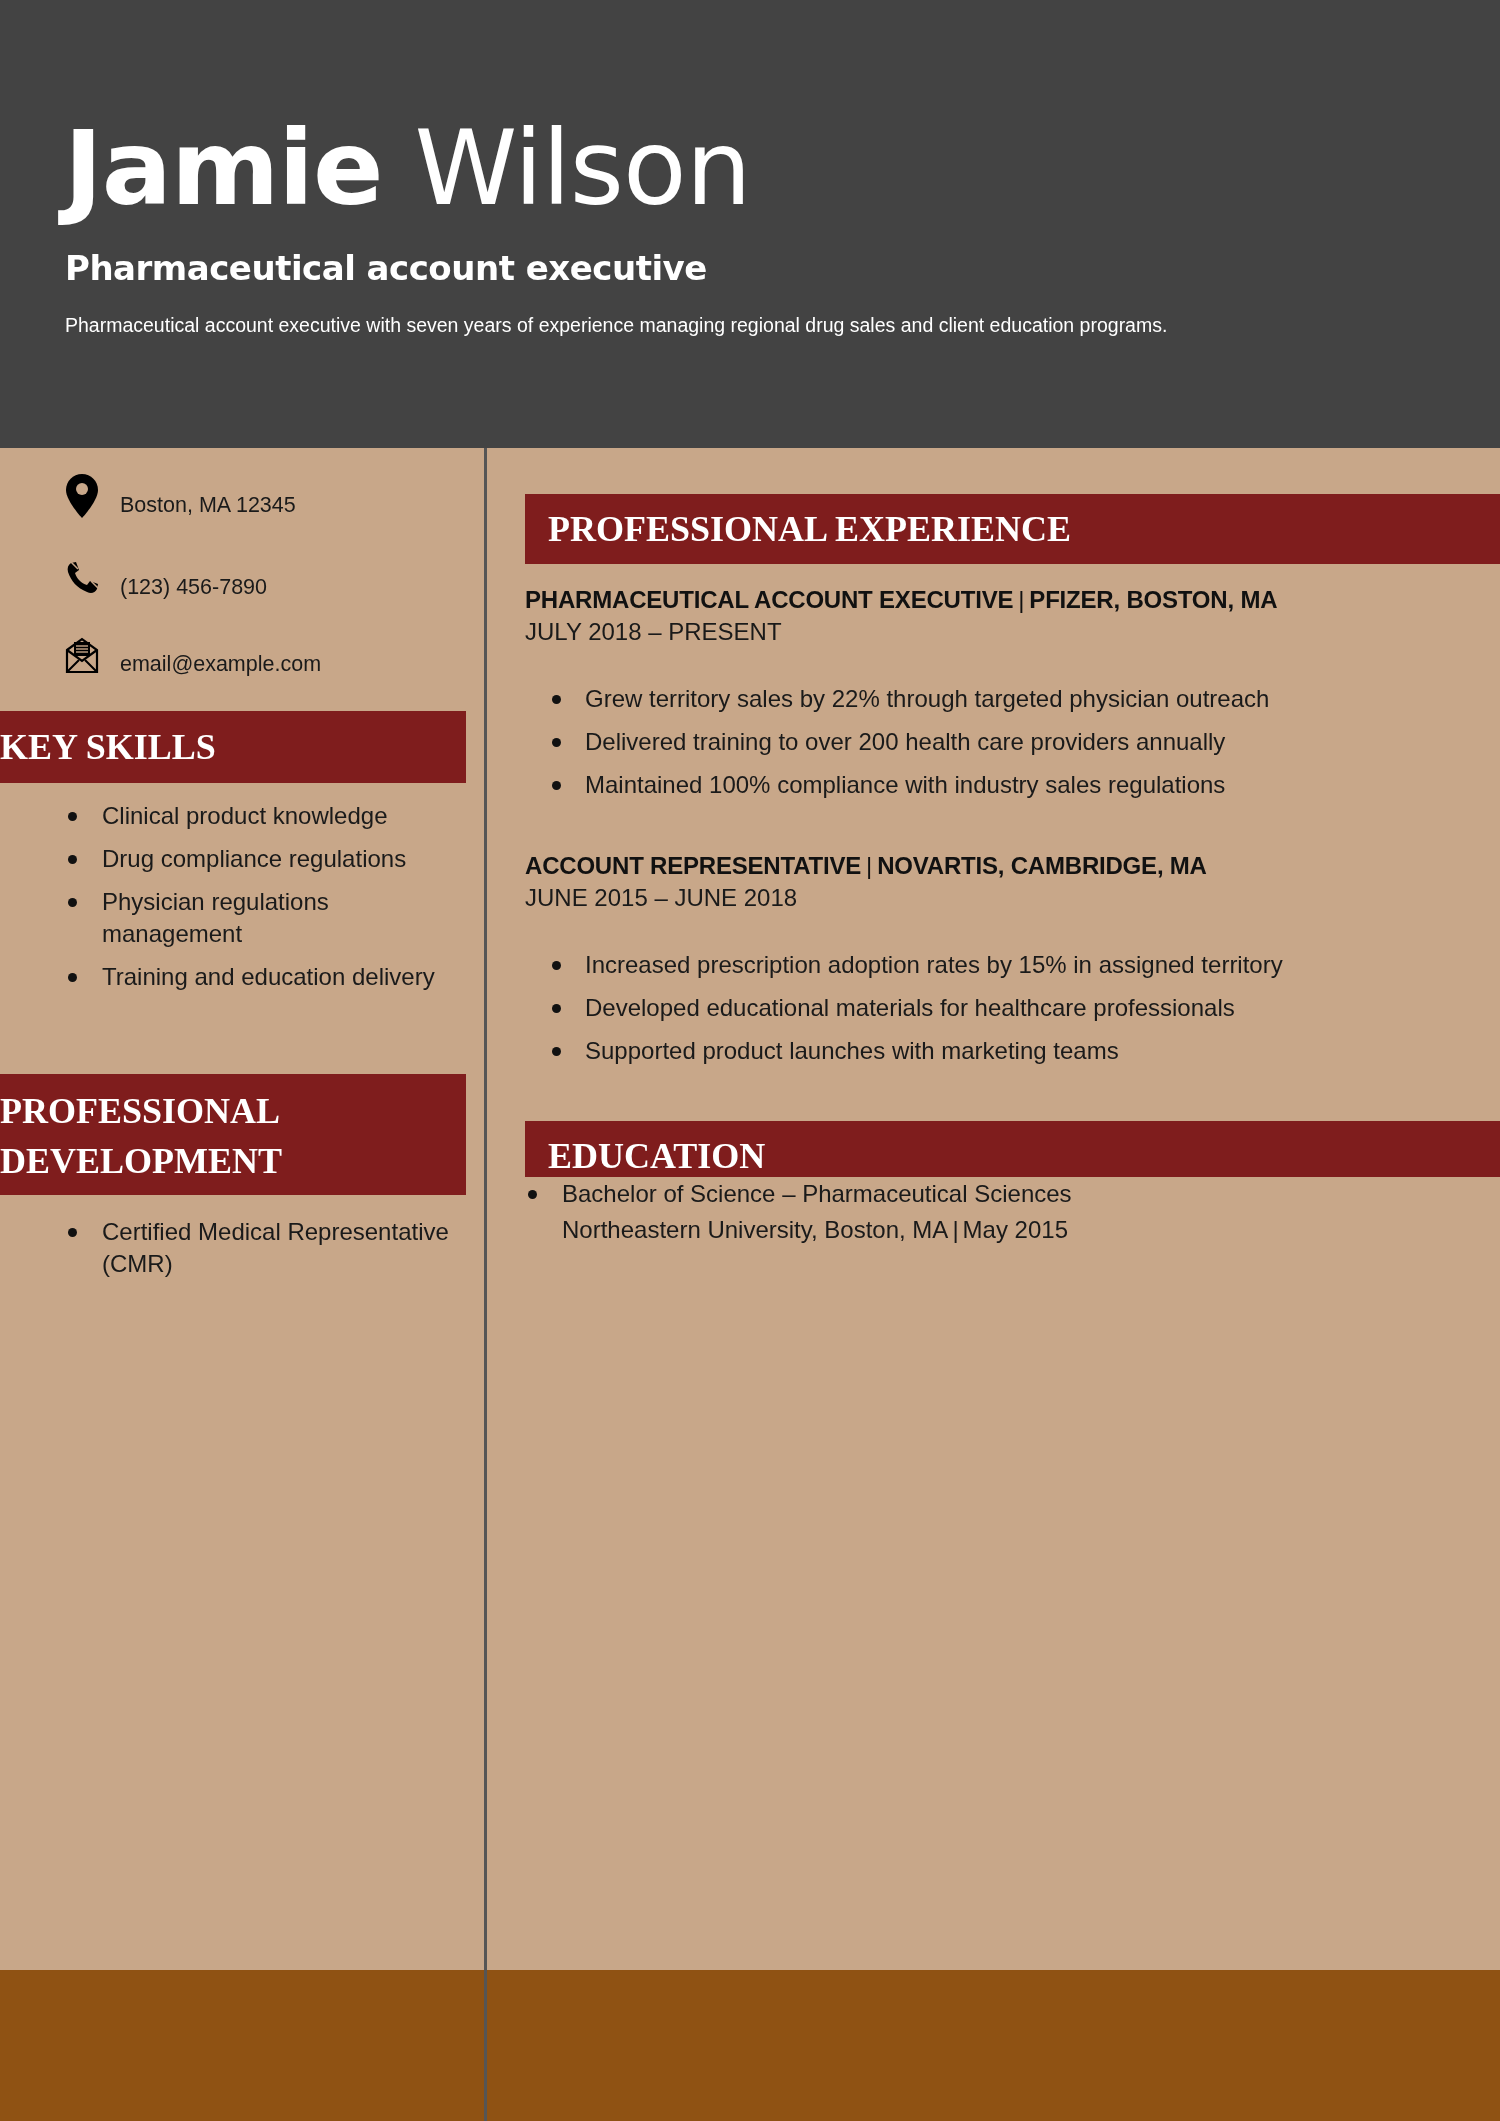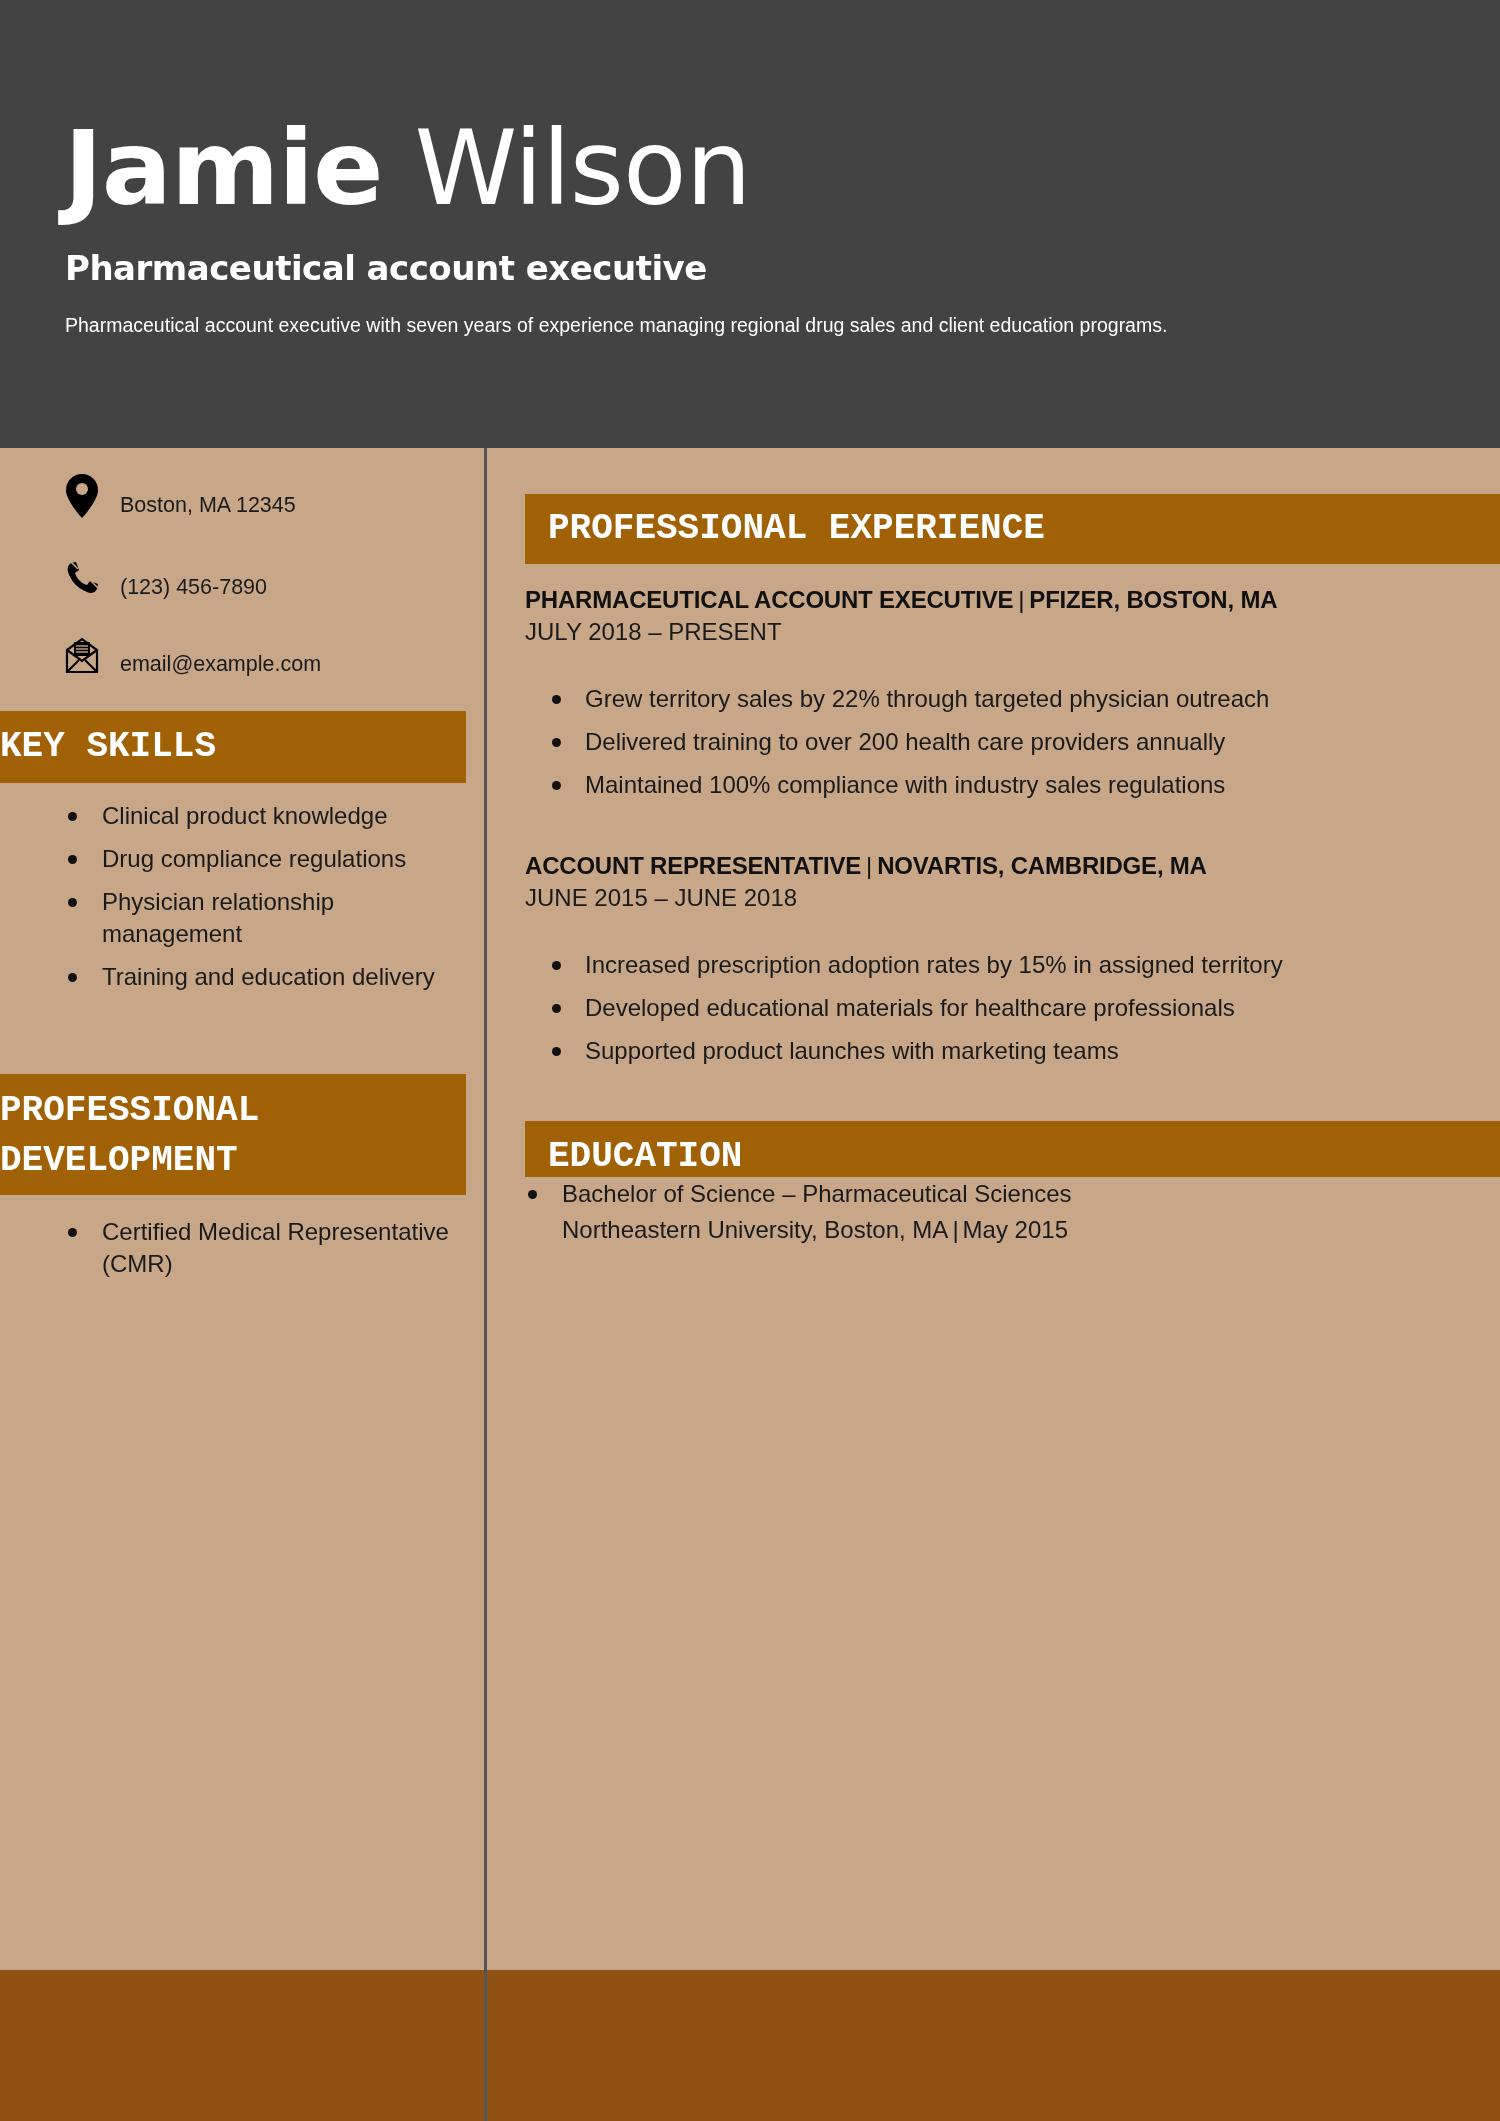--- a/index.html
+++ b/index.html
@@ -43,22 +43,22 @@
   }
   
   .contact-row {
     position: absolute; left: 64px; height: 40px; display: flex; align-items: flex-end;
   }
   .contact-icon {
     width: 36px; height: 44px; display: flex; align-items: center; justify-content: center;
   }
   .contact-text { margin-left: 20px; font-size: 21.5px; color: #1a1a1a; }
   .bar {
-    position: absolute; background: #a16207; color: #fff;
-    font-family: Liberation Mono, monospace; font-weight: bold;
+    position: absolute; background: #7f1d1d; color: #fff;
+    font-family: Liberation Serif, serif; font-weight: bold;
   }
   .bar-left { left: 0; width: 466px; font-size: 36px; }
   .bar-right { left: 525px; width: 975px; padding-left: 23px; font-size: 36px; }
   .bar span { display: block; }
   ul.bullets { list-style: none; position: absolute; }
   ul.bullets li { position: relative; }
   ul.bullets li::before {
     content: ""; position: absolute; width: 9px; height: 9px; border-radius: 50%;
     background: #111;
   }
@@ -134,21 +134,21 @@
   </span>
   <span class="contact-text">email@example.com</span>
 </div>
 
 <div class="bar bar-left" style="top:711px; height:72px; line-height:72px;">
   <span>KEY SKILLS</span>
 </div>
 <ul class="bullets skills">
   <li>Clinical product knowledge</li>
   <li>Drug compliance regulations</li>
-  <li>Physician relationship management</li>
+  <li>Physician regulations management</li>
   <li>Training and education delivery</li>
 </ul>
 
 <div class="bar bar-left" style="top:1074px; height:121px; padding-top:12px; line-height:50px;">
   <span>PROFESSIONAL</span>
   <span>DEVELOPMENT</span>
 </div>
 <ul class="bullets devlist">
   <li>Certified Medical Representative (CMR)</li>
 </ul>

